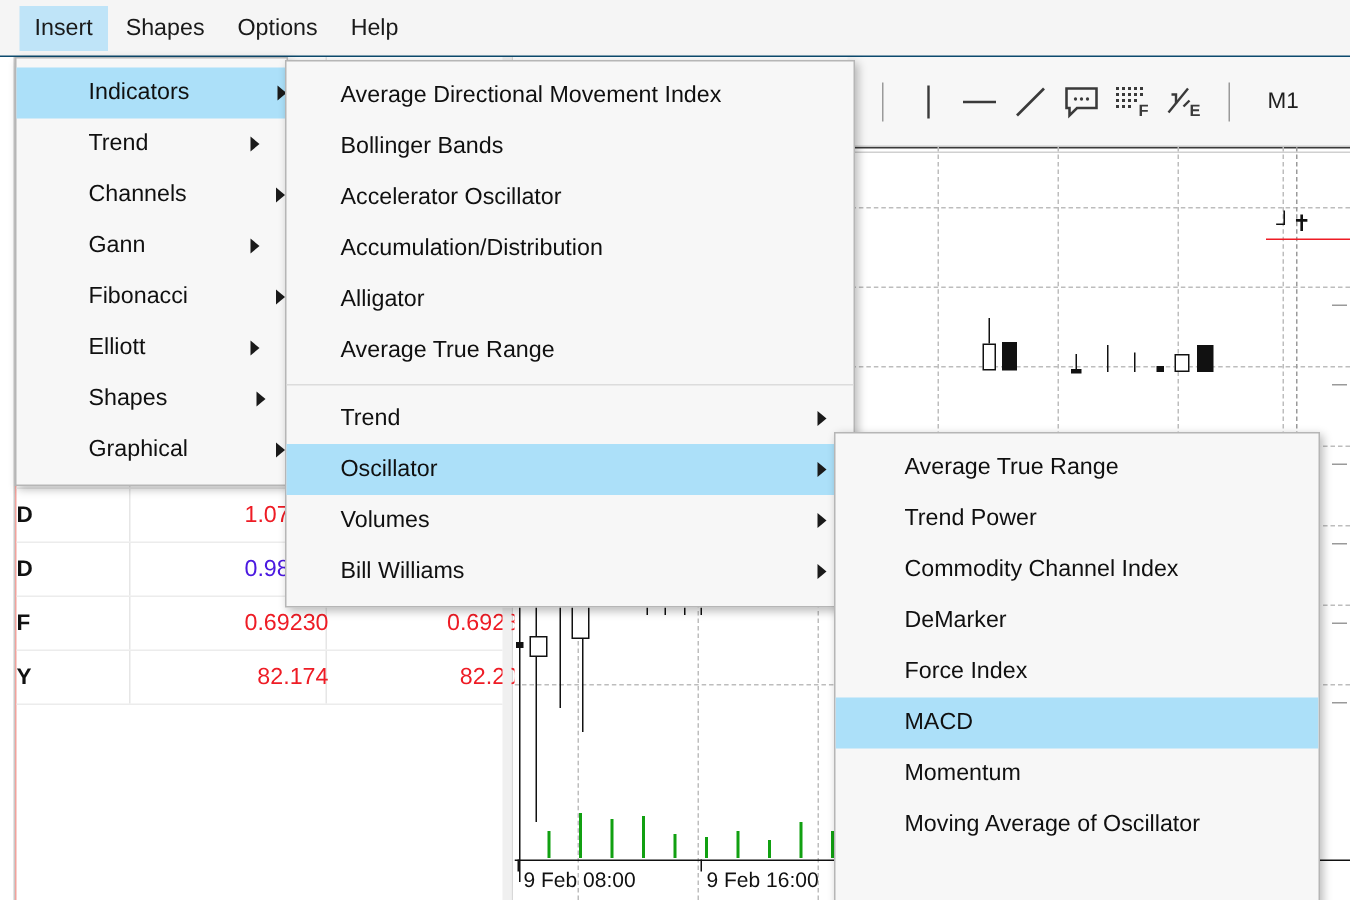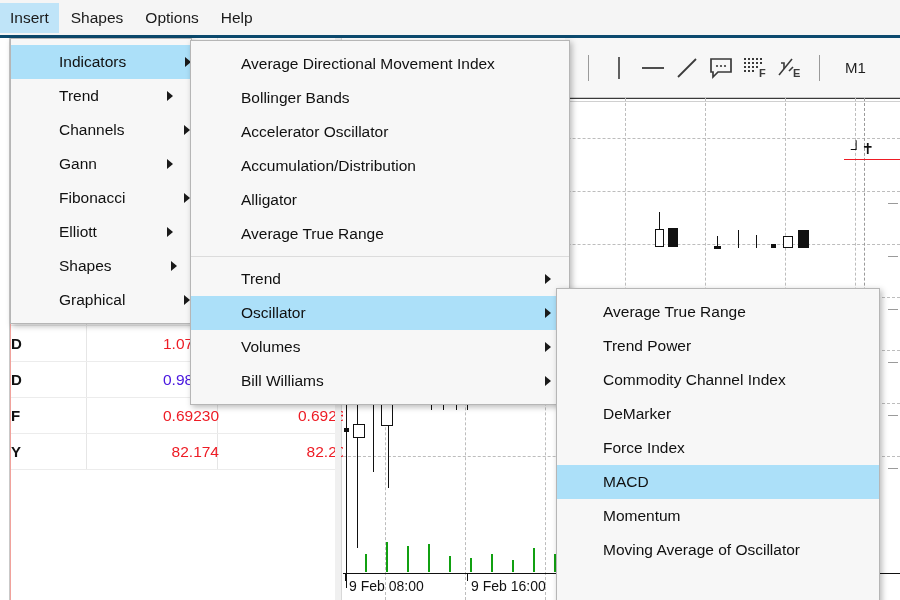--- a/index.html
+++ b/index.html
@@ -10,22 +10,22 @@
     -webkit-font-smoothing:antialiased;
   }
   #app{position:absolute;inset:0;width:900px;height:600px;overflow:hidden;}
 
   
   .bg-layer{position:absolute;inset:0;}
 
   
   .menubar{
     position:absolute;left:0;top:0;width:900px;height:38px;
-    background:#f5f5f5;border-bottom:3px solid #0c4a6e;
-    display:flex;align-items:center;padding-left:0;box-sizing:border-box;
+    background:#f5f5f5;border-bottom:1px solid #0c4a6e;
+    display:flex;align-items:center;padding-left:13px;box-sizing:border-box;
   }
   .menubar-item{
     font-size:15.5px;color:#1a1a1a;padding:5px 10px;margin-right:2px;
     line-height:20px;white-space:nowrap;
   }
   .menubar-item.active{background:#bfe4f8;}
 
   
   .toolbar{
     position:absolute;left:565px;top:38px;width:335px;height:60px;
@@ -111,21 +111,21 @@
     margin-left:12px;flex:0 0 auto;
   }
   .msep{height:1px;background:#dcdcdc;margin:5px 0;}
 
   
   #menu-insert{left:10px;top:38px;width:182px;}
   #menu-insert .mi{padding-left:48px;}
 
   
   #menu-indicators{left:190px;top:40px;width:380px;}
-  #menu-indicators .mi{padding-left:50px;justify-content:center;}
+  #menu-indicators .mi{padding-left:36px;justify-content:center;}
 
   
   #menu-oscillators{left:556px;top:288px;width:324px;height:320px;overflow:hidden;}
   #menu-oscillators .mi{padding-left:46px;}
 </style>
 </head>
 <body>
 
 <div id="app">
 

